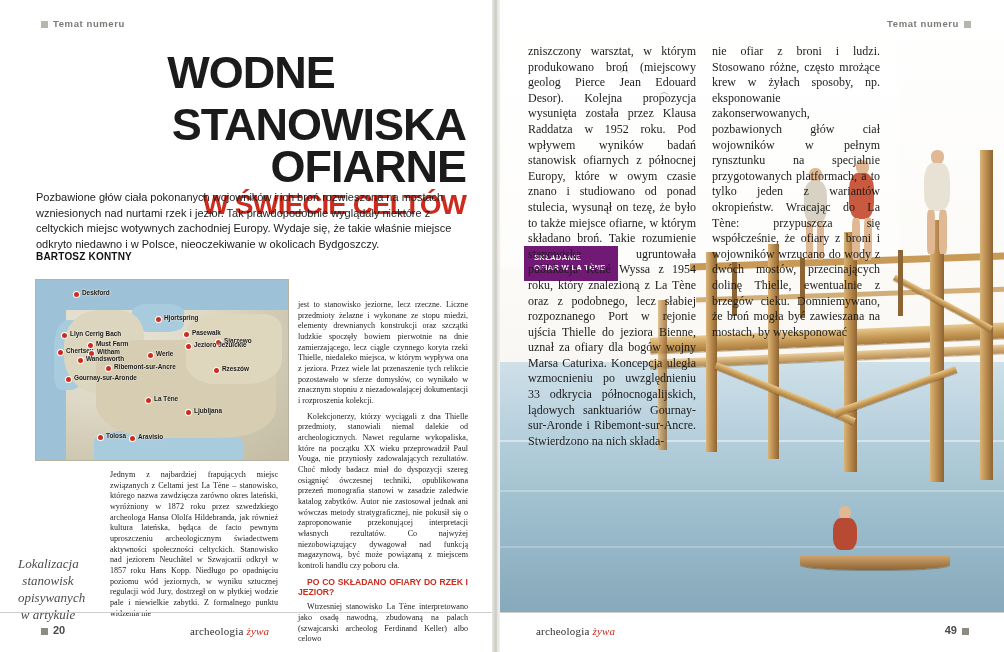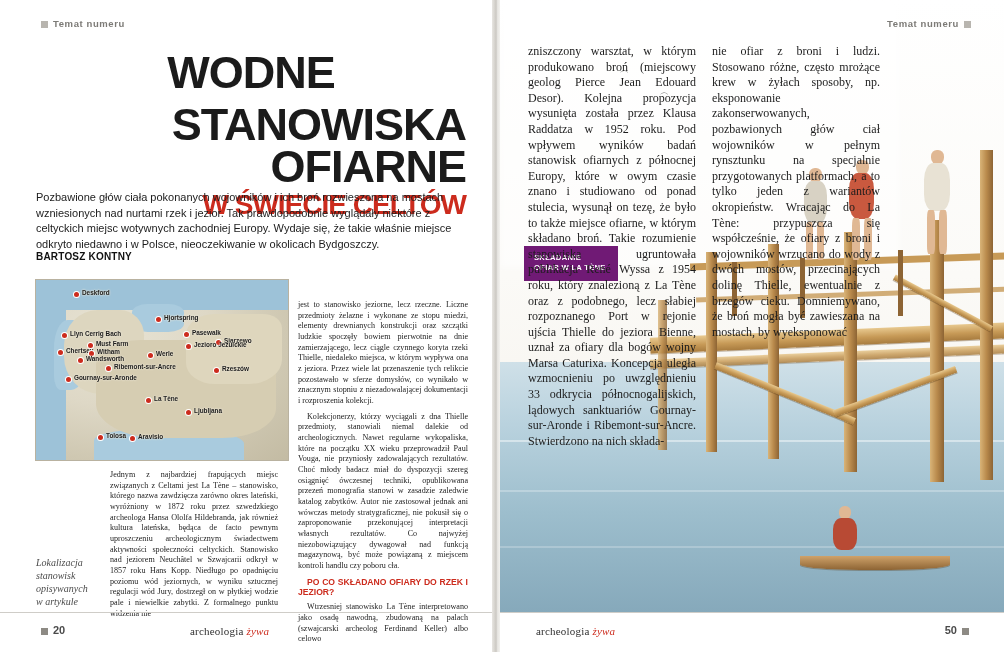--- a/index.html
+++ b/index.html
@@ -57,23 +57,23 @@
   }
   .map .sea{position:absolute;background:#8fb8cf;}
   .map .land{position:absolute;background:#dcd5bf;}
   .mapdot{position:absolute;width:5px;height:5px;background:#cc2b1d;border-radius:50%;box-shadow:0 0 0 1px #fff;}
   .maplbl{
     position:absolute;font-family:"Liberation Sans", sans-serif;
     font-size:6.4px;color:#1b1b1b;white-space:nowrap;font-weight:bold;
     text-shadow:0 0 2px #ece7d8,0 0 2px #ece7d8;
   }
   .mapcap{
-    position:absolute;left:36px;top:556px;width:60px;
+    position:absolute;left:18px;top:556px;width:60px;
     font-family:"Liberation Serif", serif;font-style:italic;
-    font-size:10px;line-height:1.3;color:#4b4b4b;text-align:left;
+    font-size:13px;line-height:1.3;color:#4b4b4b;text-align:center;
   }
 
   
   .col{position:absolute;font-size:8.1px;line-height:1.32;color:#1c1c1c;text-align:justify;}
   .col p{margin:0 0 5px 0;text-indent:9px;}
   .col p.noind{text-indent:0;}
   .lcol1{left:110px;top:470px;width:168px;}
   .lcol2{left:298px;top:300px;width:170px;}
   .subhead{
     font-family:"Liberation Sans", sans-serif;
@@ -301,17 +301,17 @@
       <p class="noind">nie ofiar z broni i ludzi. Stosowano różne, często mrożące krew w żyłach sposoby, np. eksponowanie zakonserwowanych, pozbawionych głów ciał wojowników w pełnym rynsztunku na specjalnie przygotowanych platformach, a to tylko jeden z wariantów okropieństw. Wracając do La Tène: przypuszcza się współcześnie, że ofiary z broni i wojowników wrzucano do wody z dwóch mostów, przecinających dolinę Thielle, ewentualnie z brzegów cieku. Domniemywano, że broń mogła być zawieszana na mostach, by wyeksponować</p>
     </div>
 
     <div class="footer">
       <div class="foot-rule"></div>
       <div class="brand" style="left:36px;">
         <span>archeologia</span>
         <span class="zywa">żywa</span>
       </div>
       <div class="pagenum" style="right:30px;">
-        <span>50</span><span class="sq"></span>
+        <span>49</span><span class="sq"></span>
       </div>
     </div>
   </div>
 </div>
 
 </body></html>

